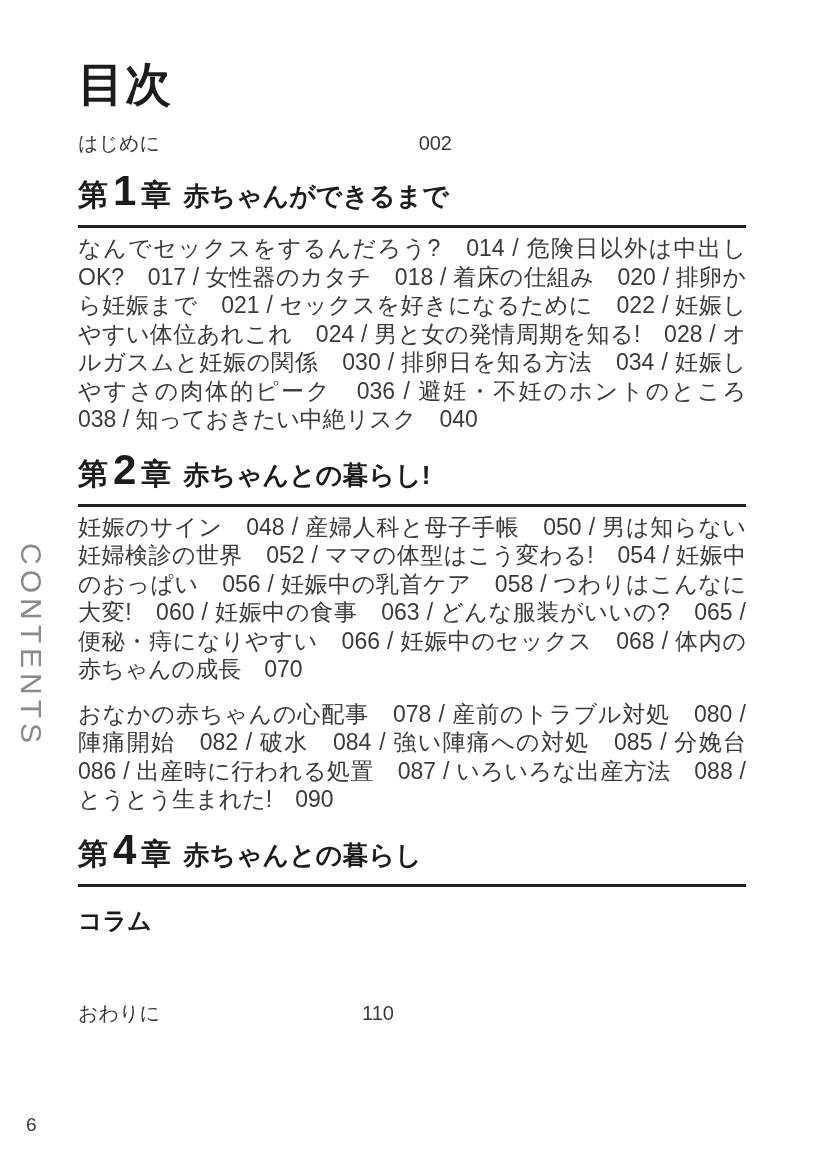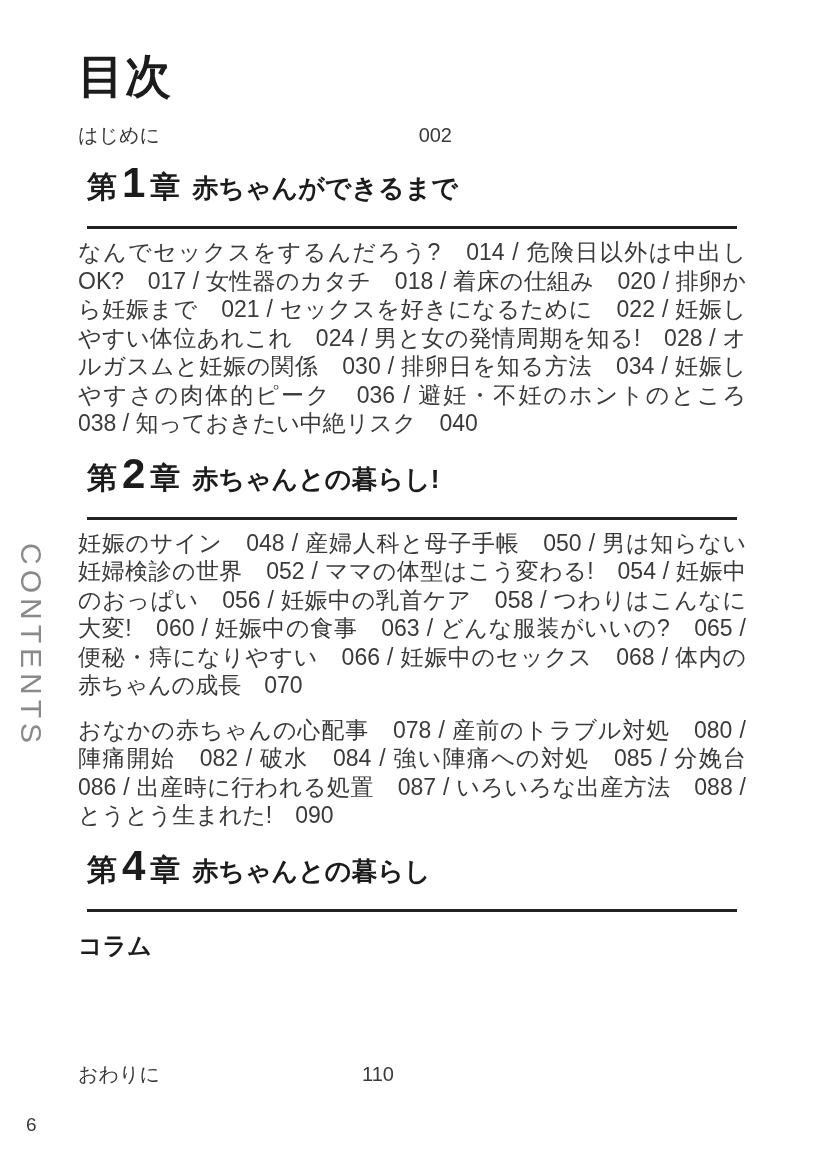--- a/index.html
+++ b/index.html
@@ -8,45 +8,45 @@
     width: 828px;
     height: 1159px;
     background: #ffffff;
     font-family: "Liberation Sans", "DejaVu Sans", sans-serif;
     color: #2b2b2b;
     overflow: hidden;
   }
   .content {
     position: absolute;
     left: 78px;
-    top: 0;
+    top: 8px;
     width: 668px;
   }
   .page-title {
     margin: 52px 0 0 0;
     font-size: 46px;
     line-height: 1.05;
     font-weight: 700;
     color: #1c1c1c;
     letter-spacing: 1px;
   }
   .matter-row {
     display: flex;
     justify-content: space-between;
     font-size: 20px;
     line-height: 23px;
     color: #3a3a3a;
   }
   .front-row { margin-top: 24px; width: 374px; }
-  .back-row  { margin-top: 104px; width: 316px; }
+  .back-row  { margin-top: 68px; width: 316px; }
   .chapter { margin-top: 16px; }
   .ch-heading {
-    margin: 9px;
+    margin: 0;
     line-height: 40px;
-    padding-bottom: 17px;
+    padding-bottom: 8px;
     border-bottom: 3px solid #222222;
     color: #1c1c1c;
     white-space: nowrap;
   }
   .ch-prefix, .ch-suffix { font-size: 30px; font-weight: 700; }
   .ch-num { font-size: 42px; font-weight: 700; margin: 0 5px; }
   .ch-title { font-size: 26px; font-weight: 700; margin-left: 12px; }
   .ch-body {
     margin: 6px 0 0 0;
     font-size: 23px;

